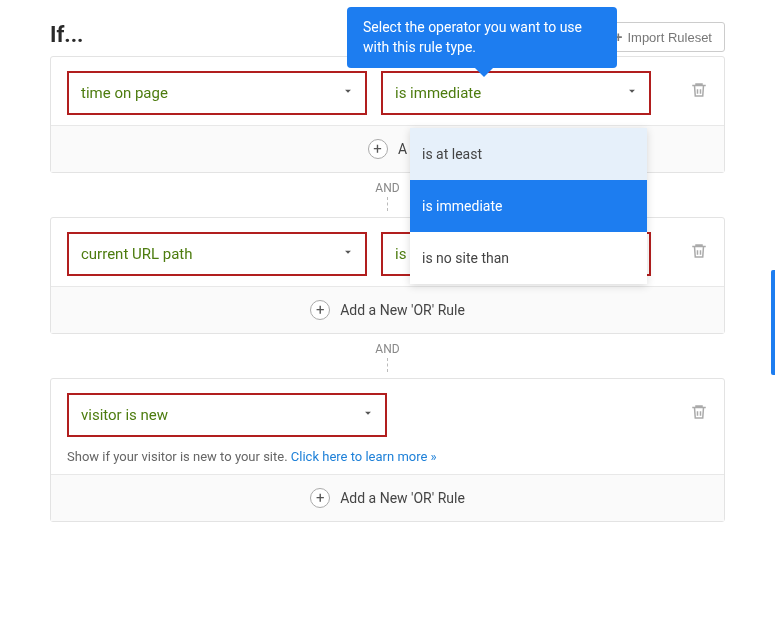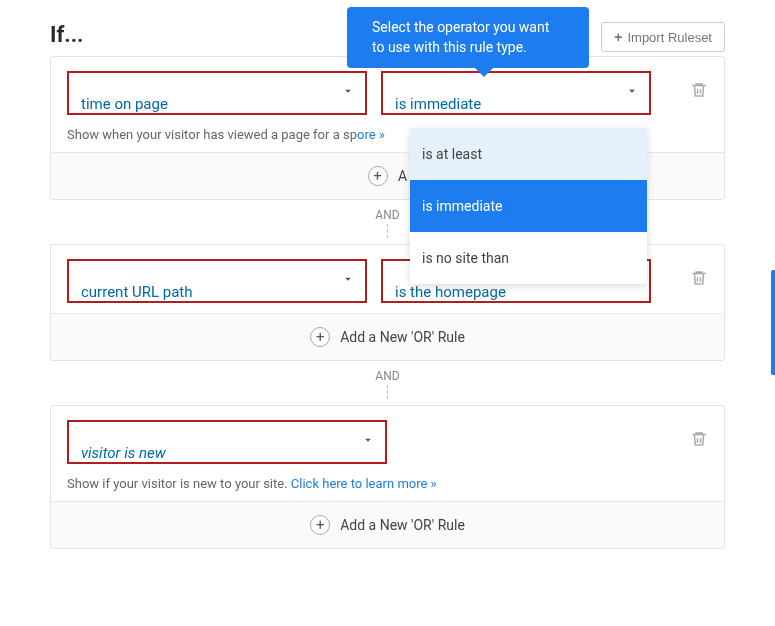--- a/index.html
+++ b/index.html
@@ -58,29 +58,29 @@
       gap: 14px;
       align-items: center;
     }
     .select-wrap {
       position: relative;
       height: 44px;
       border: 2px solid #b11e1e;
       border-radius: 0;
       background: #fff;
       display: flex;
-      align-items: flex-end;
+      align-items: center;
       padding: 0 34px 0 12px;
       font-size: 15px;
-      color: #0369a1;
+      color: #4d7c0f;
       cursor: pointer;
     }
     .select-wrap.col1 { flex: 0 0 300px; width: 300px; }
     .select-wrap.col2 { flex: 0 0 270px; width: 270px; }
-    .select-wrap.sm  { flex: 0 0 320px; width: 320px; font-style: italic; }
+    .select-wrap.sm  { flex: 0 0 320px; width: 320px; }
     .chevron {
       position: absolute;
       right: 10px;
       top: 50%;
       transform: translateY(-50%);
       pointer-events: none;
       color: #555;
     }
     .chevron svg { width: 14px; height: 14px; }
     .trash {
@@ -139,26 +139,26 @@
       width: 1px;
       height: 14px;
       margin: 2px auto 0 auto;
       border-left: 1px dashed #bbb;
     }
     
     .tooltip {
       position: absolute;
       top: 7px;
       left: 347px;
-      width: 242px;
+      width: 270px;
       background: #1d7df0;
       color: #fff;
       font-size: 14px;
       line-height: 1.4;
-      padding: 11px 25px;
+      padding: 11px 16px;
       border-radius: 4px;
       z-index: 50;
     }
     .tooltip::after {
       content: "";
       position: absolute;
       bottom: -9px;
       left: 128px;
       border-left: 9px solid transparent;
       border-right: 9px solid transparent;
@@ -225,23 +225,20 @@
                 <path d="M7 10l5 5 5-5z"></path>
               </svg>
           </span>
         </div>
       </div>
       <div class="trash">
         <svg viewBox="0 0 24 24" fill="none" stroke="currentColor" stroke-width="2">
           <path d="M3 6h18M8 6V4h8v2M6 6l1 14h10l1-14M10 11v6M14 11v6"></path>
         </svg>
       </div>
-      <div class="help-text">
-        <span>Show when your visitor has viewed a page for a sp</span><span class="help-link">ore »</span>
-      </div>
     </div>
     <div class="addor-bar">
       <span class="plus-circle">+</span>
       <span style="min-width:10px">A</span>
     </div>
   </div>
 
   <div class="and-sep"><span>AND</span></div>
 
   <div class="rule-block">

